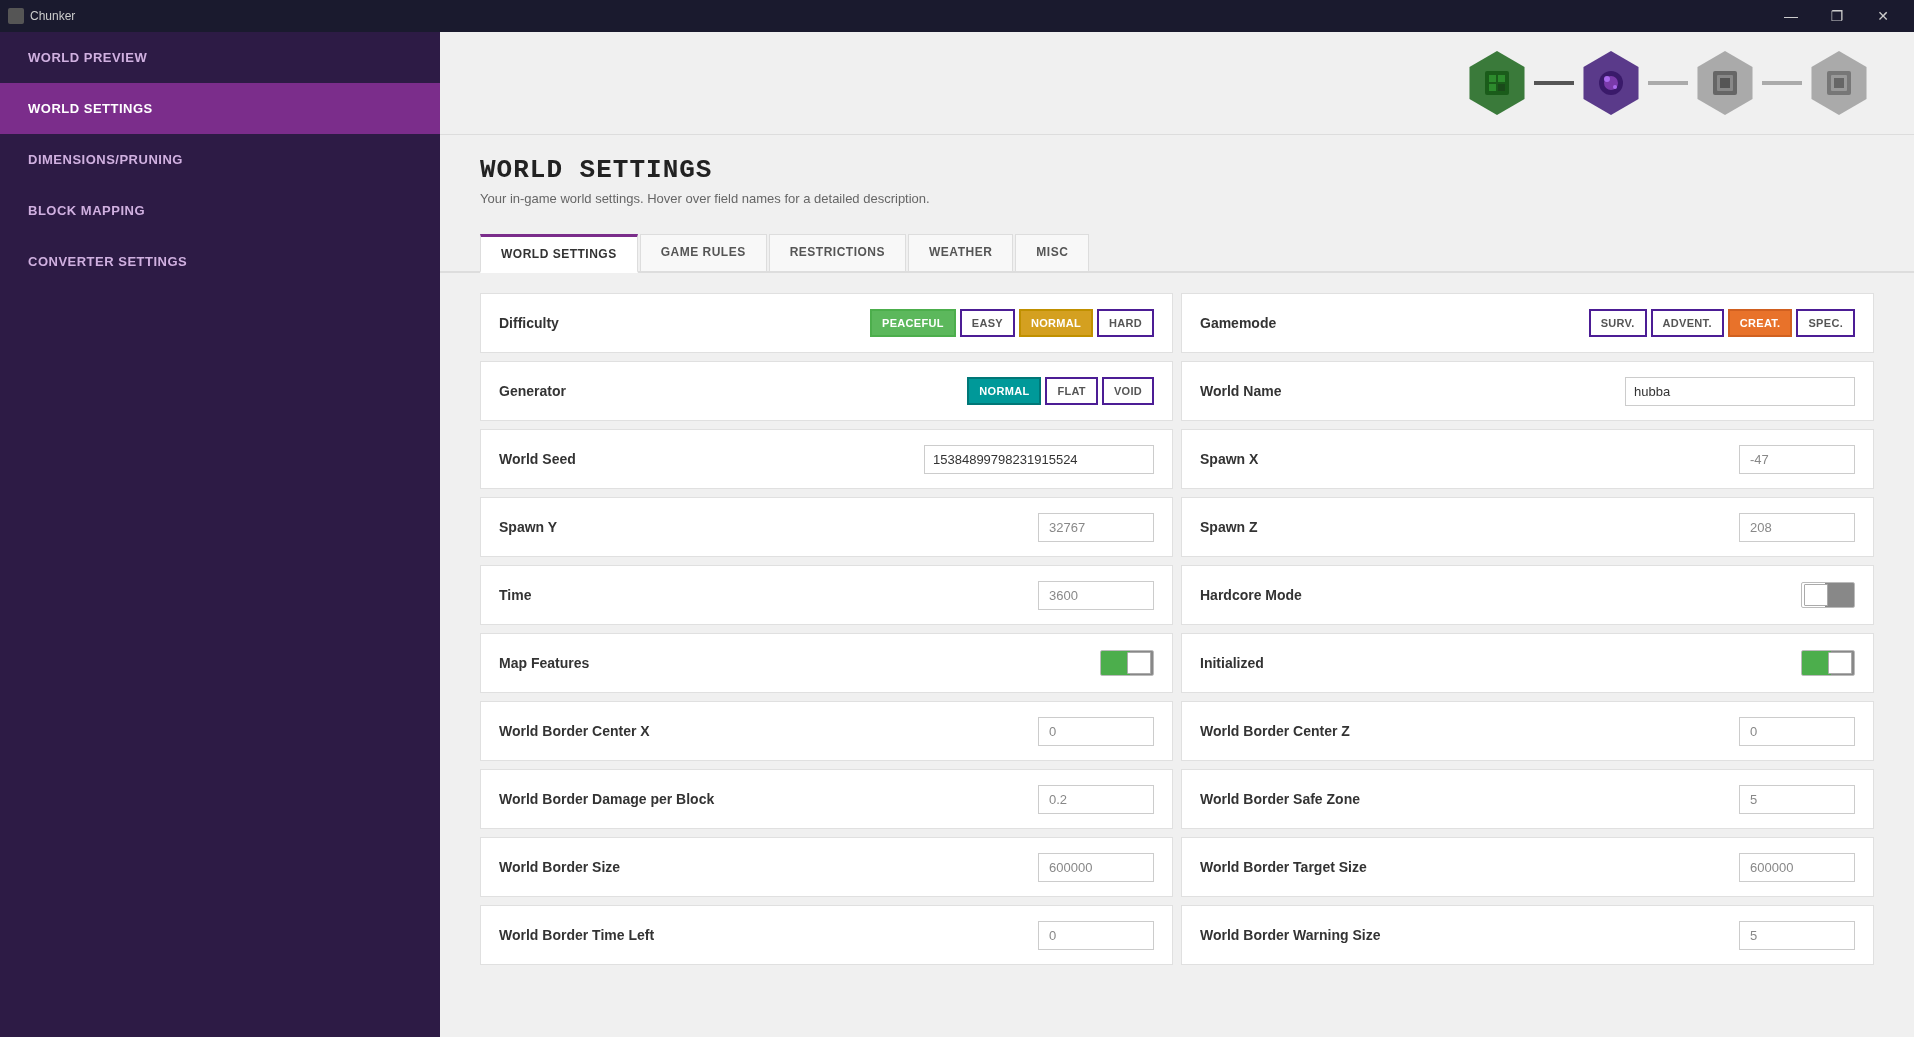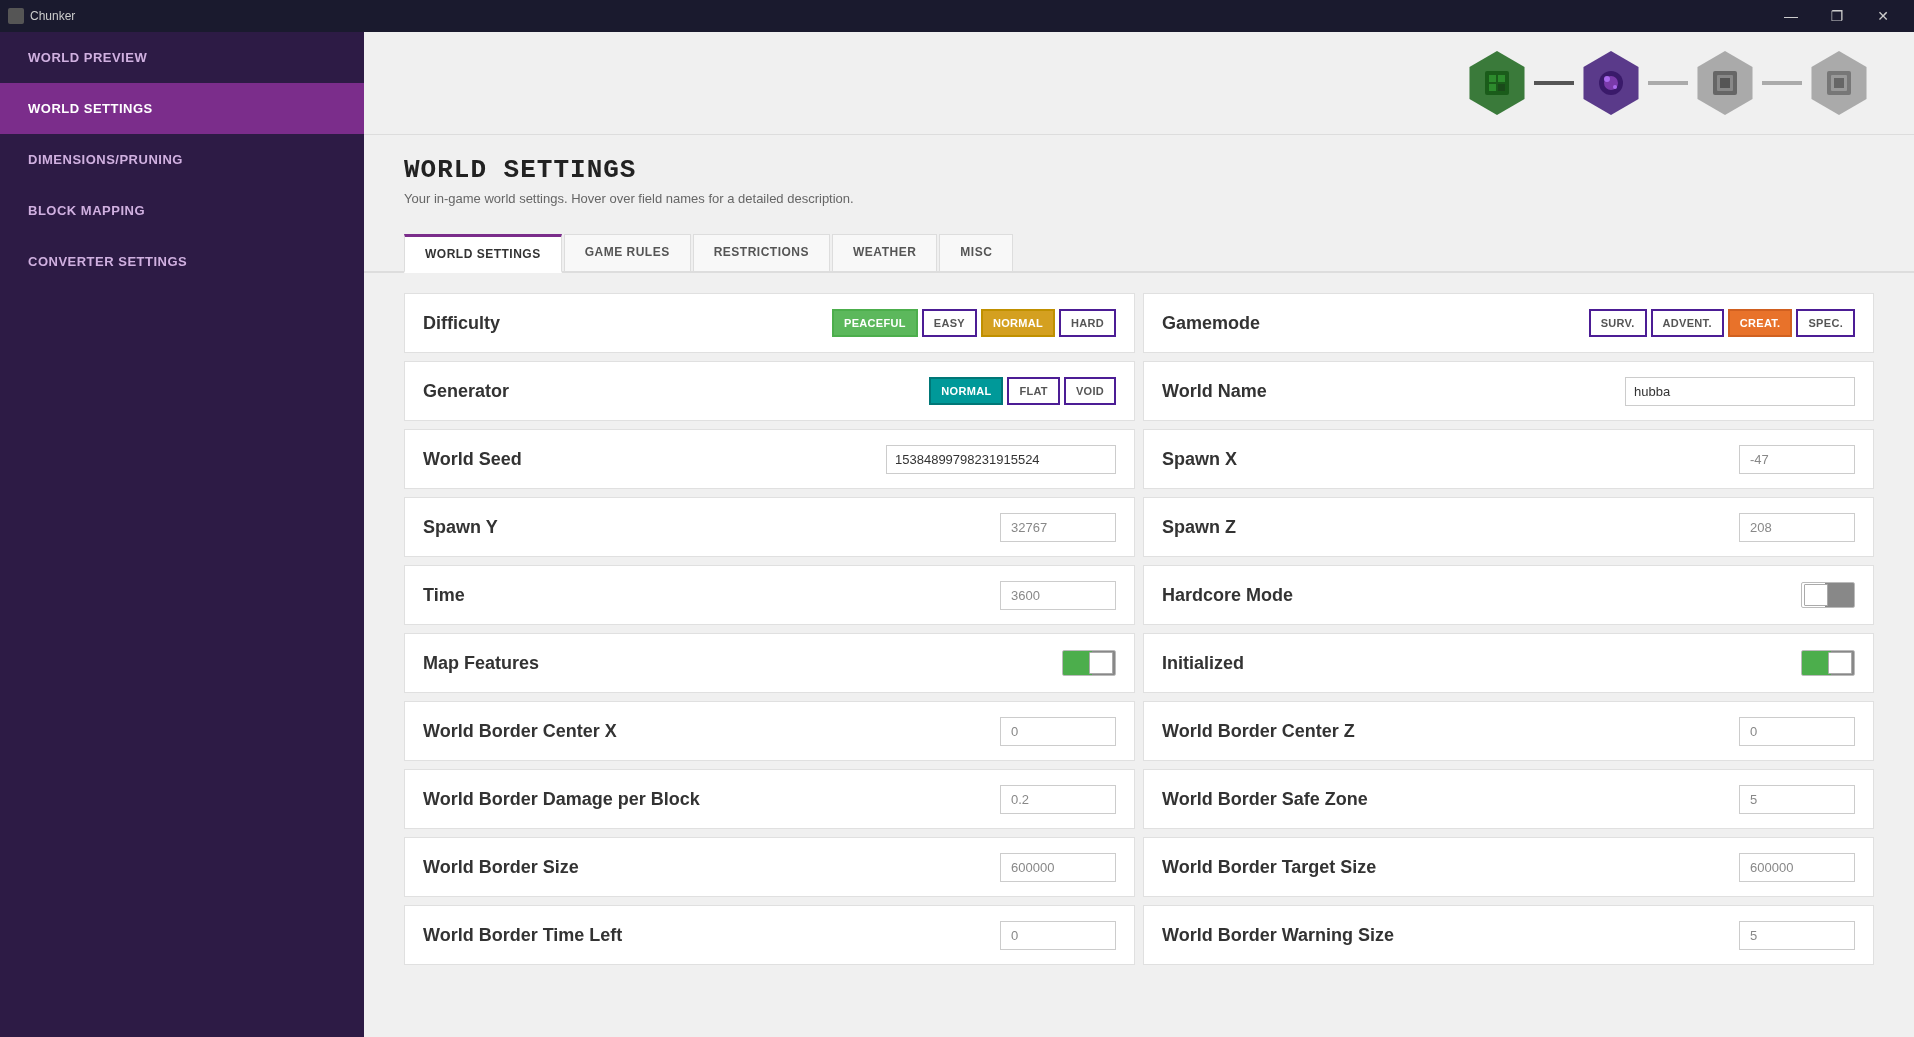--- a/index.html
+++ b/index.html
@@ -55,21 +55,21 @@
 
     
     .app-body {
       display: flex;
       flex: 1;
       overflow: hidden;
     }
 
     
     .sidebar {
-      width: 364px;
+      width: 440px;
       background: #2d1b45;
       flex-shrink: 0;
       z-index: 1;
       position: relative;
     }
     .sidebar-item {
       padding: 18px 28px;
       color: #d0b0e0;
       font-size: 13px;
       font-weight: bold;
@@ -198,21 +198,21 @@
     .setting-row {
       background: white;
       border: 1px solid #e0e0e0;
       padding: 14px 18px;
       display: flex;
       align-items: center;
       justify-content: space-between;
       min-height: 60px;
     }
     .setting-label {
-      font-size: 18px;
+      font-size: 14px;
       font-weight: bold;
       color: #333;
     }
     .setting-control {
       display: flex;
       align-items: center;
       gap: 4px;
     }
 
     

